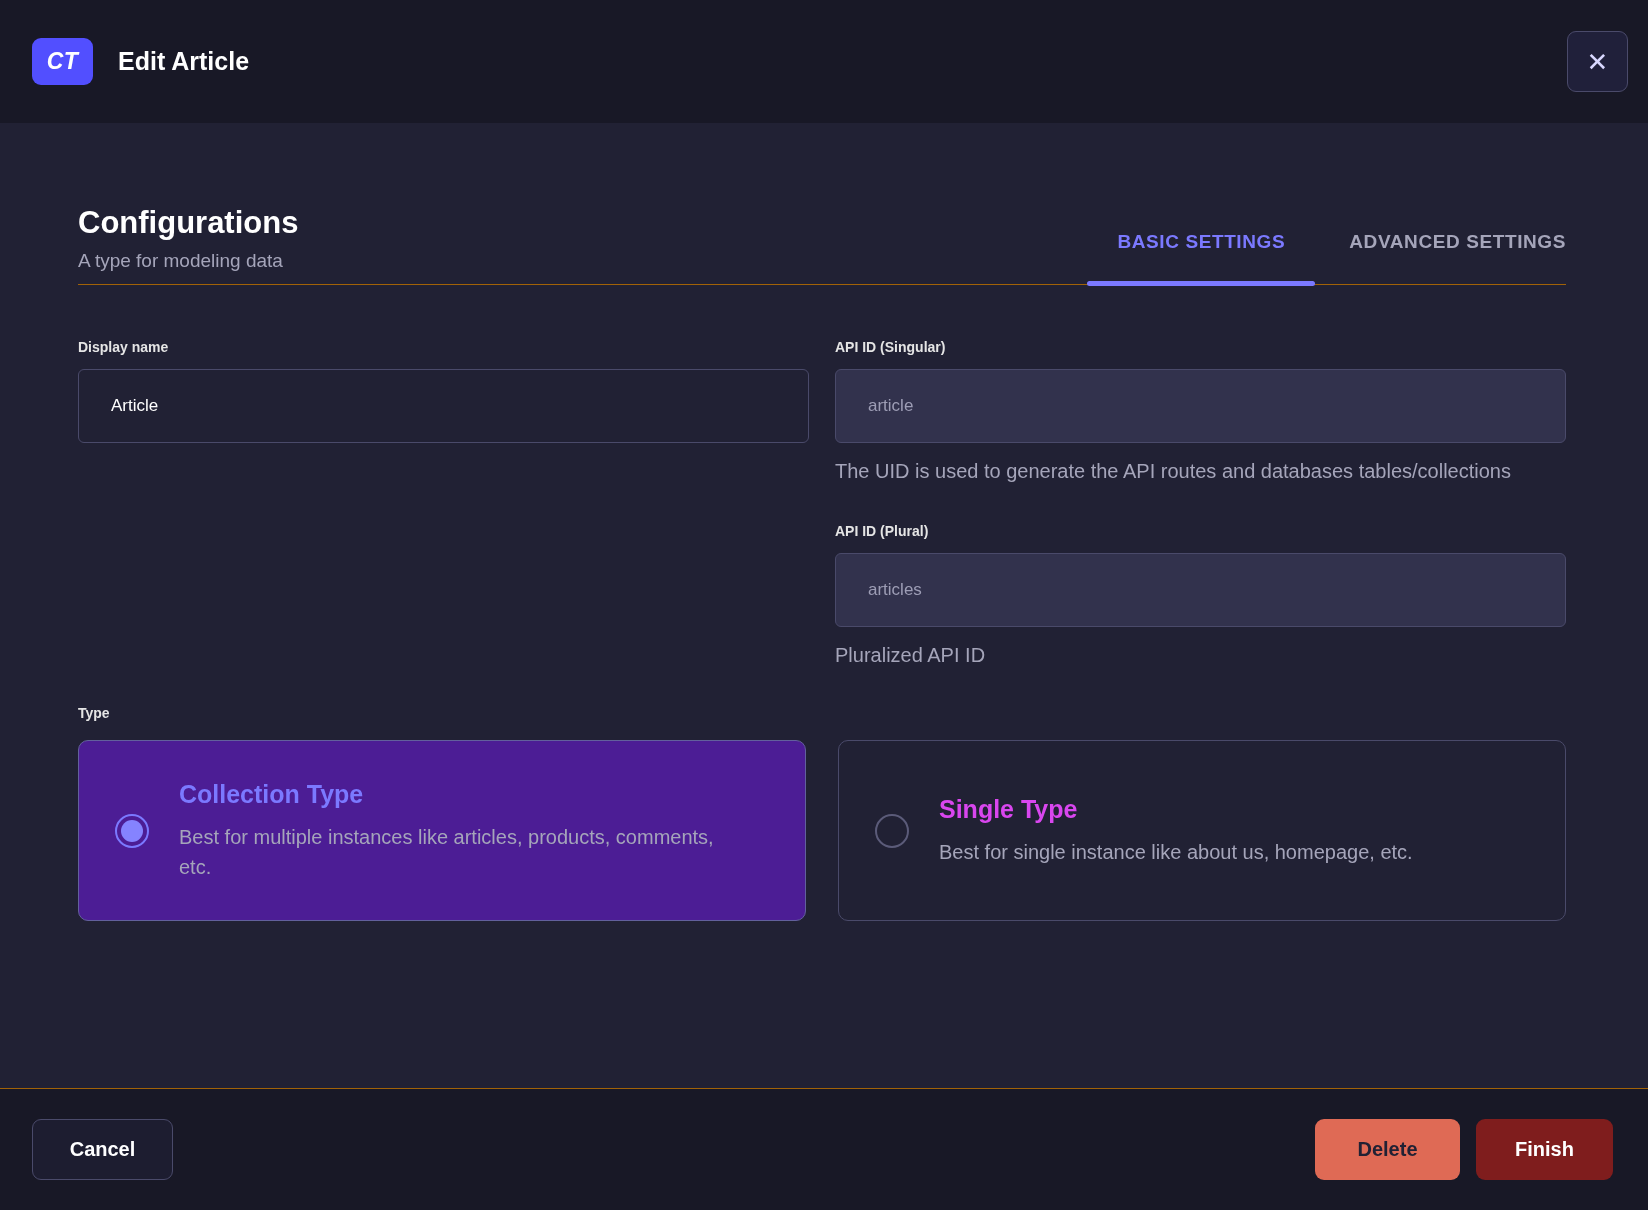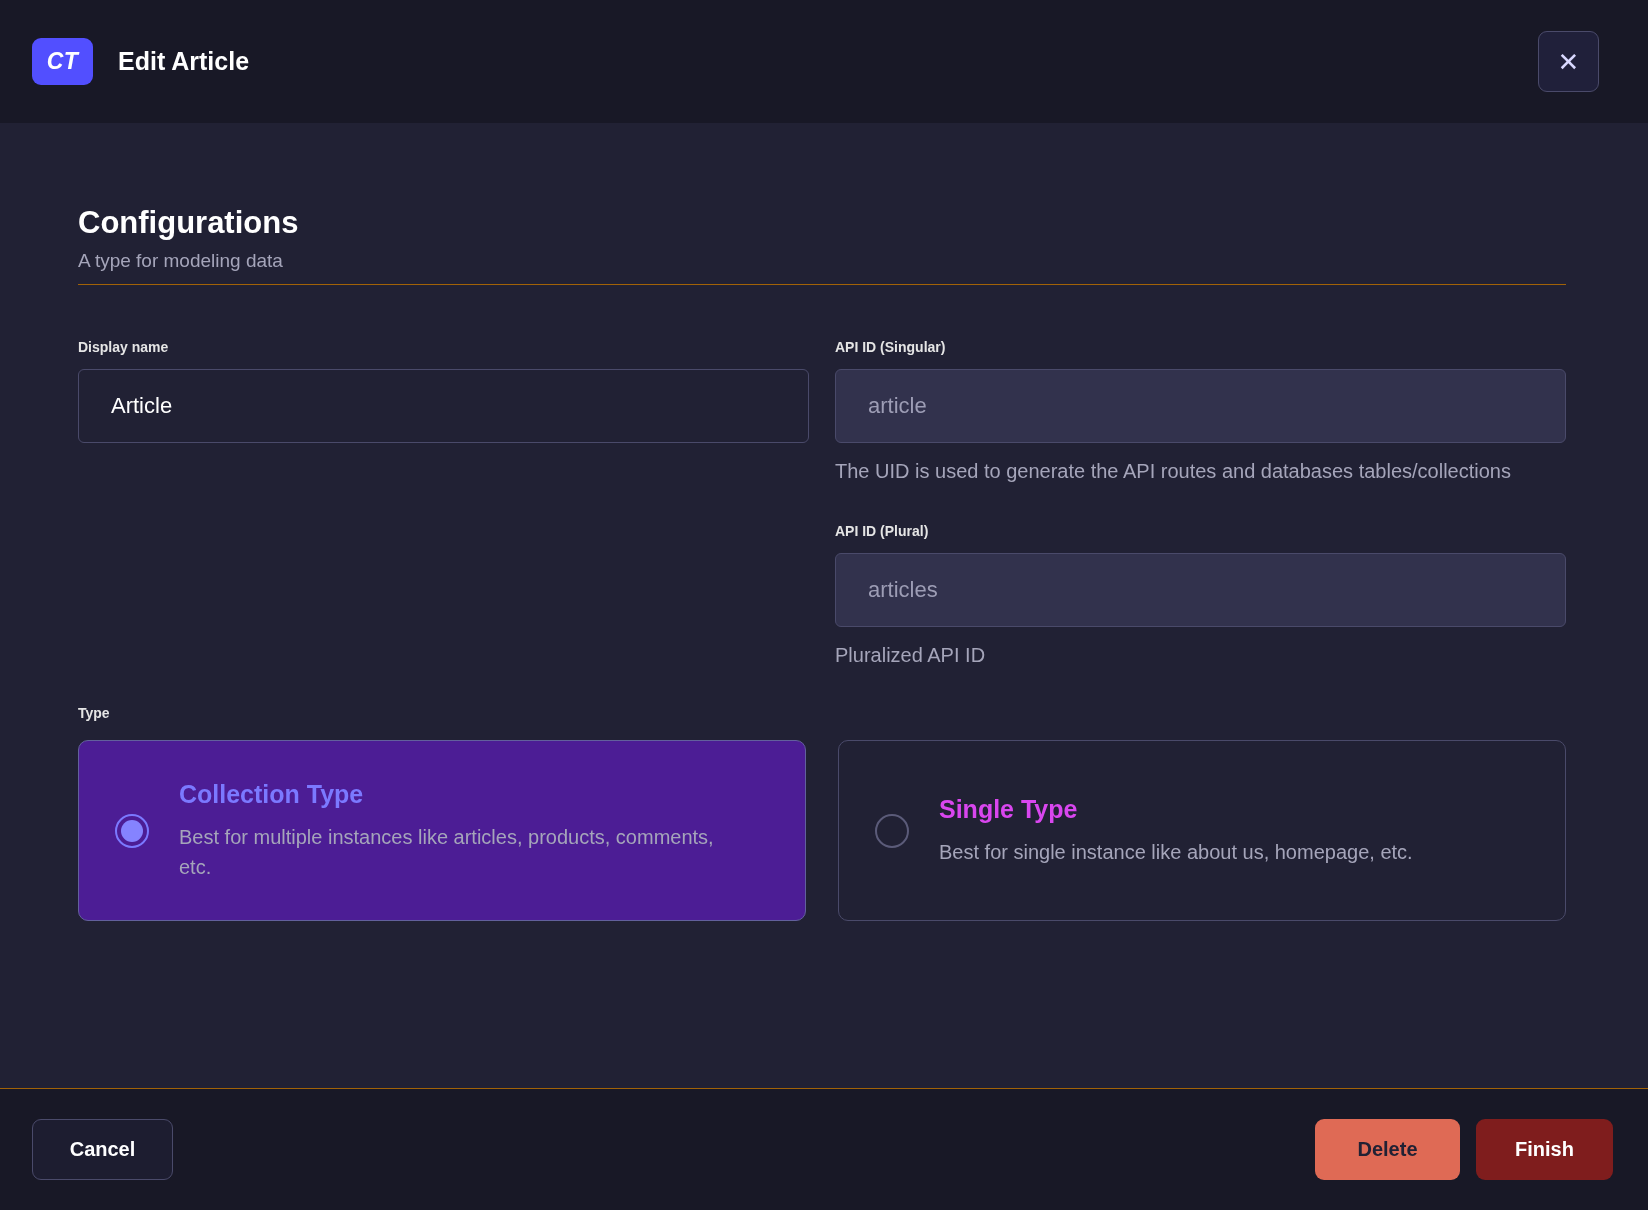--- a/index.html
+++ b/index.html
@@ -7,21 +7,21 @@
   body {
     background:#212134;
     font-family:"Liberation Sans", sans-serif;
     color:#ffffff;
   }
   .modal { width:1648px; height:1210px; display:flex; flex-direction:column; }
 
   
   .modal-header {
     height:123px; flex:0 0 123px; background:#181826;
-    display:flex; align-items:center; padding:0 49px 0 32px;
+    display:flex; align-items:center; padding:0 20px 0 32px;
   }
   .ct-badge {
     width:61px; height:47px; border-radius:9px; background:#524fff;
     display:flex; align-items:center; justify-content:center;
     font-weight:bold; font-style:italic; font-size:23px; color:#ffffff;
     letter-spacing:0.5px;
   }
   .header-title { margin-left:25px; font-size:25px; font-weight:bold; color:#ffffff; }
   .header-spacer { flex:1; }
   .close-btn {
@@ -54,21 +54,21 @@
 
   
   .form-grid {
     margin-top:54px; display:grid;
     grid-template-columns:1fr 1fr; column-gap:26px;
   }
   .field-label { font-size:14px; font-weight:bold; color:#e5e5e5; margin-bottom:14px; display:block; }
   .text-input {
     width:100%; height:74px; border-radius:6px;
     border:1px solid #4a4a6a; background:transparent;
-    padding:0 32px; font-size:22px; color:#ffffff;
+    padding:0 32px; font-size:17px; color:#ffffff;
     font-family:"Liberation Sans", sans-serif; outline:none; display:block;
   }
   .text-input--muted { background:#32324d; color:#9d9db5; }
   .field-hint { margin-top:13px; font-size:20px; line-height:31px; color:#a5a5ba; }
   .field + .field { margin-top:36px; }
 
   
   .type-section { margin-top:34px; }
   .type-cards { display:grid; grid-template-columns:1fr 1fr; column-gap:32px; margin-top:19px; }
   .type-card {
@@ -124,20 +124,28 @@
     </button>
   </div>
 
   <div class="modal-body">
 
     <div class="section-head">
       <div class="head-left">
         <div class="page-title">Configurations</div>
         <div class="page-subtitle">A type for modeling data</div>
       </div>
+      <div class="tabs">
+        <div class="tab tab--active">
+          <span>BASIC SETTINGS</span>
+        </div>
+        <div class="tab">
+          <span>ADVANCED SETTINGS</span>
+        </div>
+      </div>
     </div>
 
     <div class="form-grid">
 
       <div class="col">
         <div class="field">
           <label class="field-label">Display name</label>
           <input class="text-input" type="text" value="Article" style="">
         </div>
       </div>

